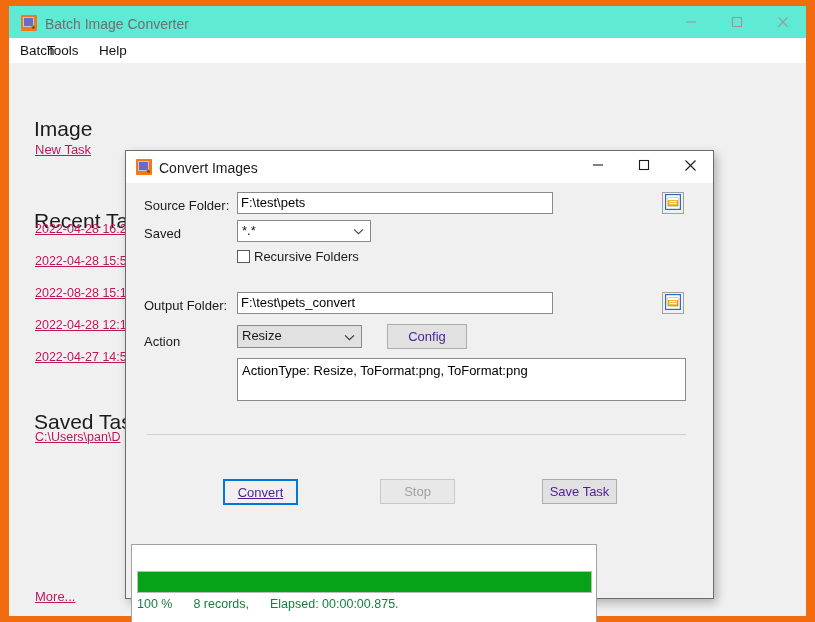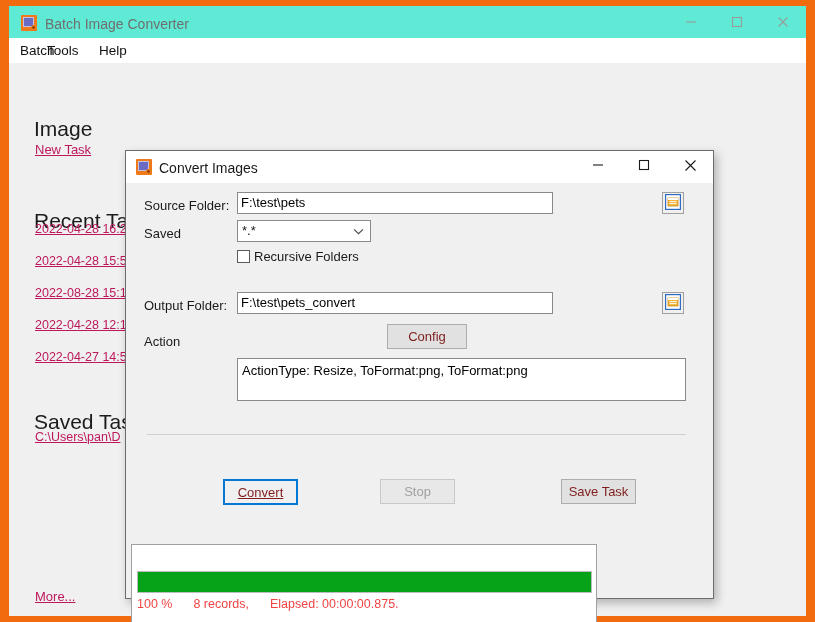--- a/index.html
+++ b/index.html
@@ -230,21 +230,21 @@
     background: #d0d0d0;
   }
   .push-btn {
     position: absolute;
     height: 25px;
     background: #e1e1e1;
     border: 1px solid #adadad;
     box-sizing: border-box;
     font-family: "Liberation Sans", sans-serif;
     font-size: 13px;
-    color: #7f1d1d;
+    color: #4c1d95;
     display: flex; align-items: center; justify-content: center;
     cursor: default;
   }
   .push-btn.default {
     background: #f0f0f0;
     border: 2px solid #0078d7;
   }
   .push-btn.disabled {
     background: #e8e8e8;
     border: 1px solid #c8c8c8;
@@ -294,21 +294,21 @@
     box-sizing: border-box;
   }
   #progress-fill {
     height: 100%;
     background: #06a319;
   }
   #progress-status {
     position: absolute;
     left: 5px; top: 52px;
     font-size: 12.5px;
-    color: #ef4444;
+    color: #15803d;
     white-space: nowrap;
   }
   .status-gap { display: inline-block; width: 14px; }
 </style>
 </head>
 <body>
 
 <div id="app-window">
   <div id="app-window-inner">
 
@@ -448,29 +448,37 @@
                 <rect x="0.5" y="0.5" width="15" height="15" fill="#ffffff" stroke="#2f6cc0" stroke-width="1.4"></rect>
                 <rect x="3" y="4" width="10" height="8" fill="#f5b53d" stroke="#c98a10" stroke-width="0.8"></rect>
                 <rect x="3" y="4" width="10" height="2" fill="#ffffff"></rect>
                 <line x1="4.4" y1="7.6" x2="11.6" y2="7.6" stroke="#ffffff" stroke-width="0.9"></line>
                 <line x1="4.4" y1="9.6" x2="11.6" y2="9.6" stroke="#ffffff" stroke-width="0.9"></line>
               </svg>
             </span>
           </div>
 
           <div class="field-label" style="left:18px; top:151px;">Action</div>
+          <div class="combo" style="left:111px; top:142px; width:125px; height:23px;">
+            <span>Resize</span>
+            <span class="combo-arrow">
+              <svg width="11" height="7" viewBox="0 0 11 7">
+                  <polyline points="1,1.4 5.5,5.6 10,1.4" fill="none" stroke="#3a3a3a" stroke-width="1.15"></polyline>
+                </svg>
+            </span>
+          </div>
           <div class="push-btn" style="left:261px; top:141px; width:80px;">Config</div>
 
           <div id="action-desc" style="left:111px; top:175px; width:449px; height:43px;">ActionType: Resize, ToFormat:png, ToFormat:png</div>
 
           <div id="dlg-separator" style="left:21px; top:251px; width:539px;"></div>
 
           <div class="push-btn default" style="left:97px; top:296px; width:75px; height:26px;text-decoration:underline;">Convert</div>
           <div class="push-btn disabled" style="left:254px; top:296px; width:75px; height:25px;">Stop</div>
-          <div class="push-btn" style="left:416px; top:296px; width:75px; height:25px;margin-left:19px;">Save Task</div>
+          <div class="push-btn" style="left:416px; top:296px; width:75px; height:25px;">Save Task</div>
 
 
           <div id="tab-panel" style="left:5px; top:361px;">
             <div id="progress-track">
               <div id="progress-fill" style="width: 100%; background: rgb(6, 163, 25);"></div>
             </div>
             <div id="progress-status">
               <span>100 %</span>
               <span class="status-gap"></span>
               <span>8 records,</span>

